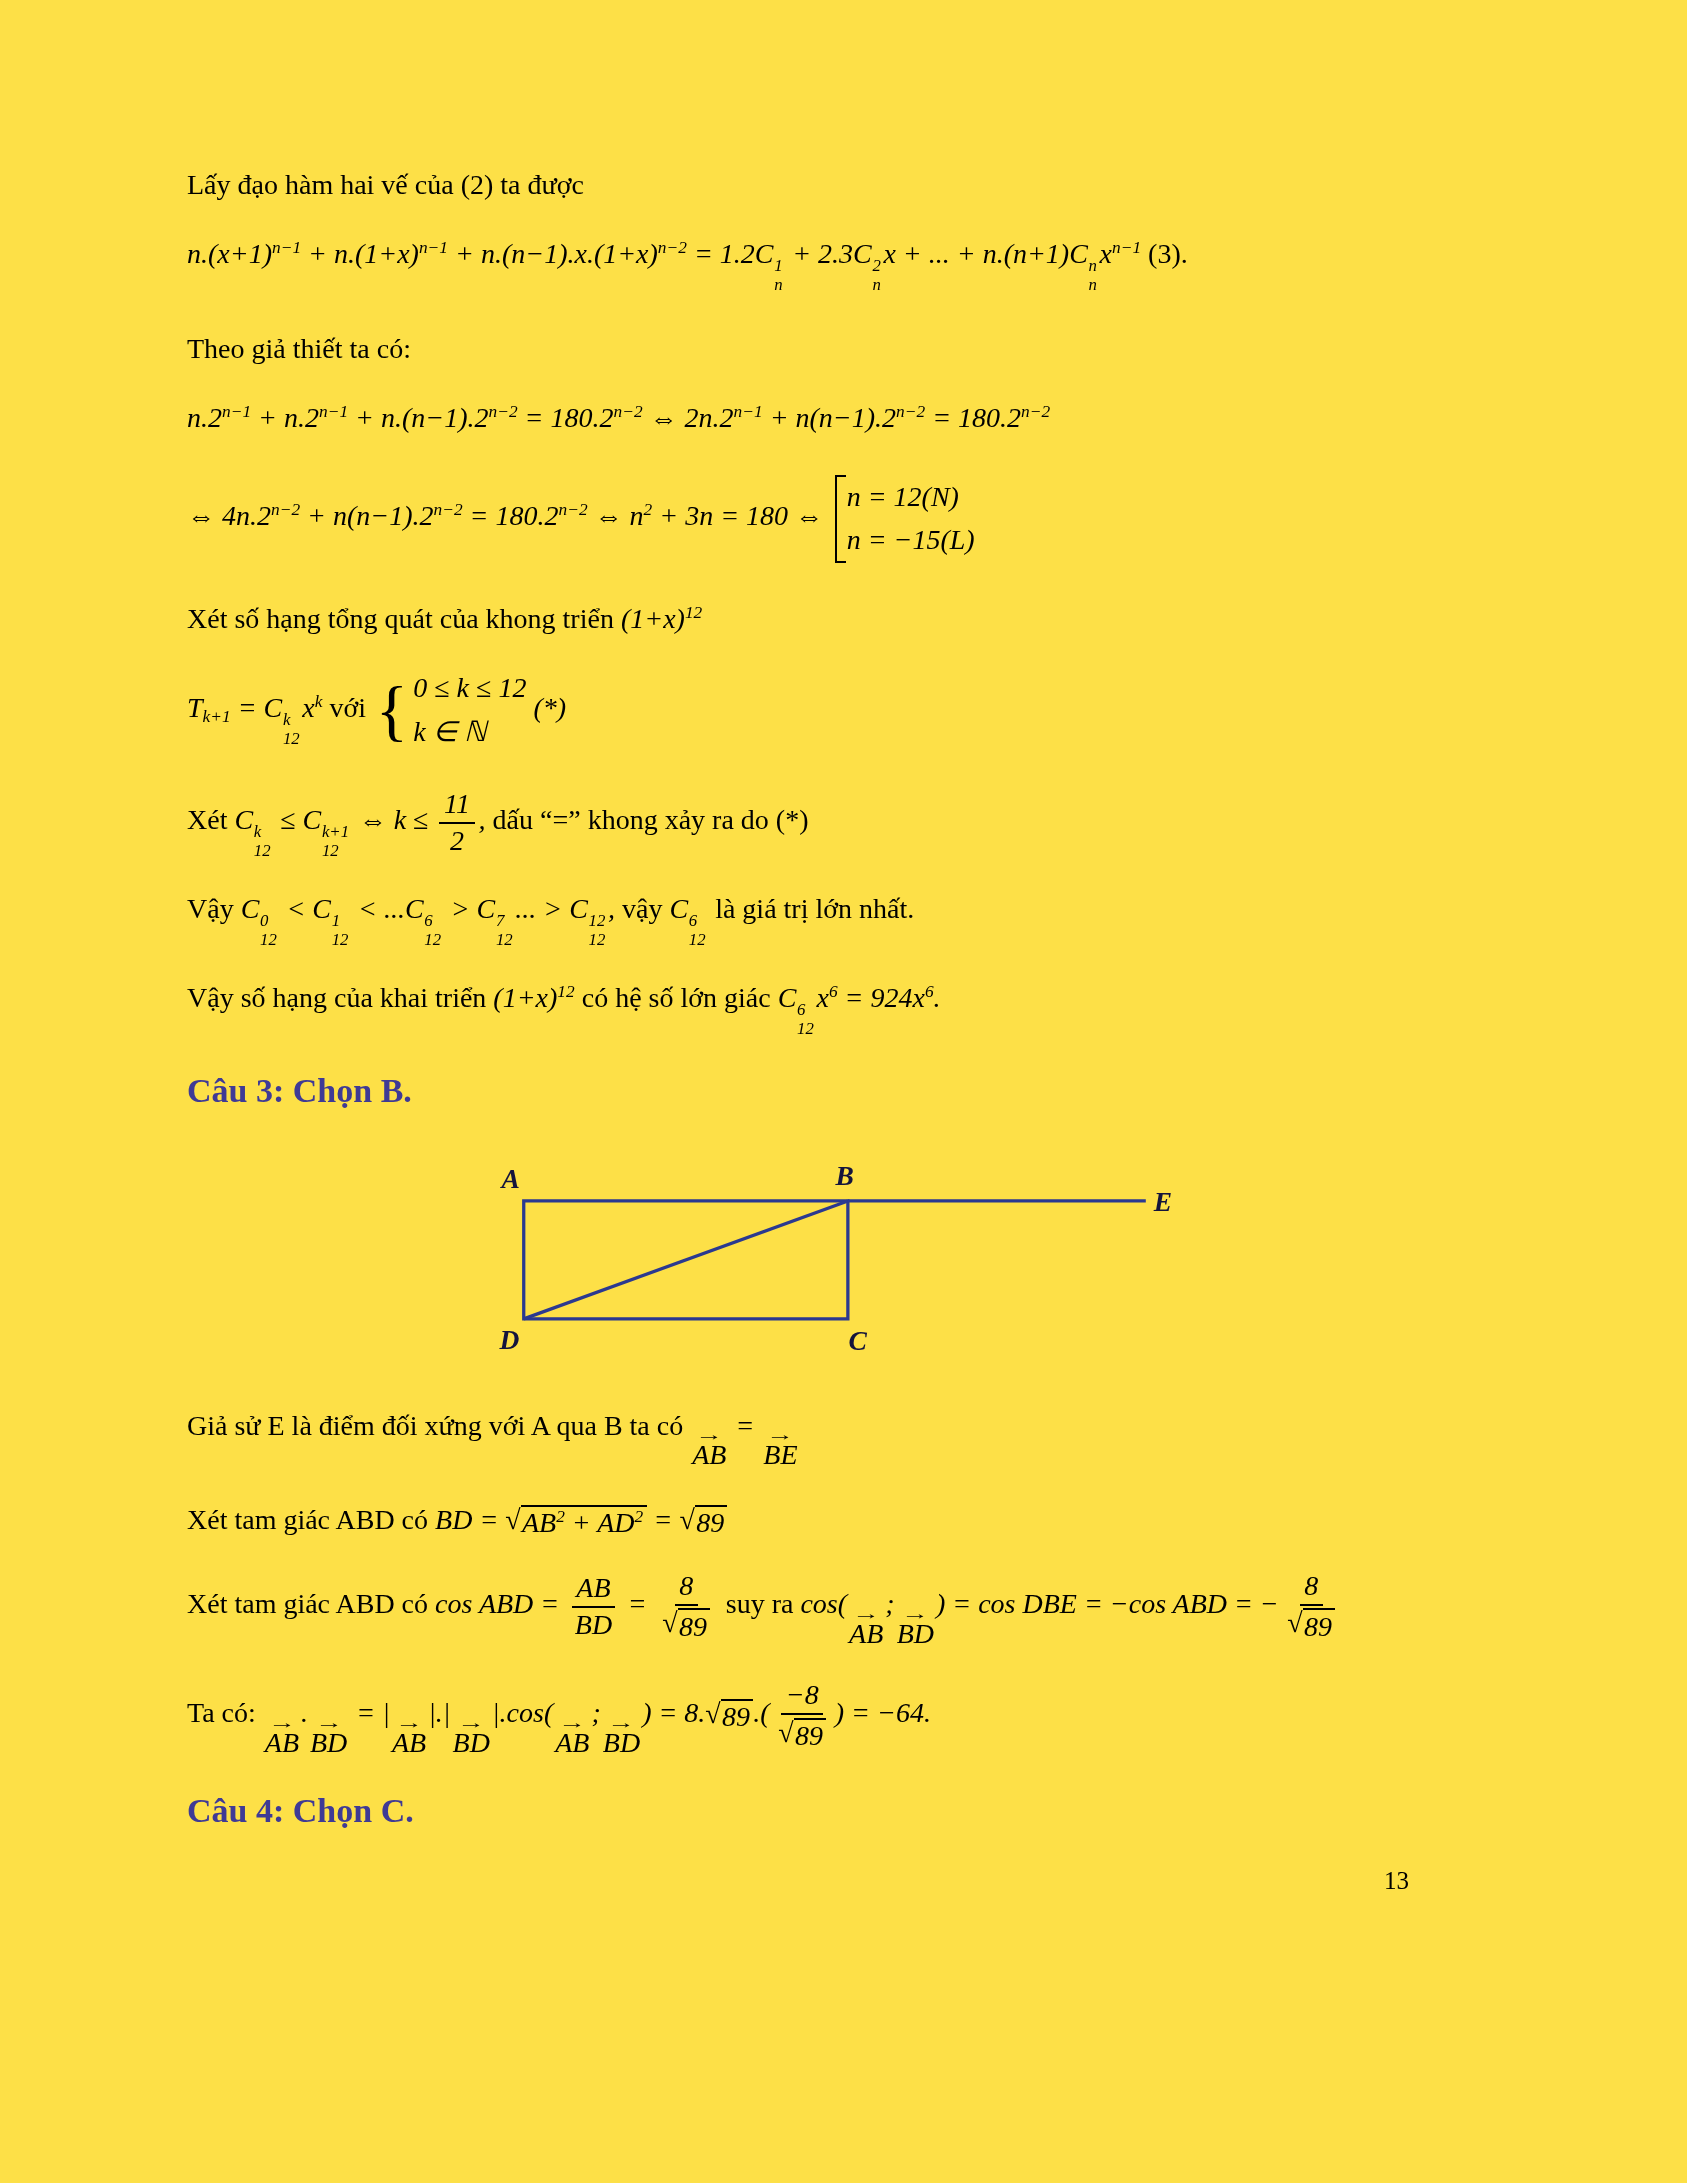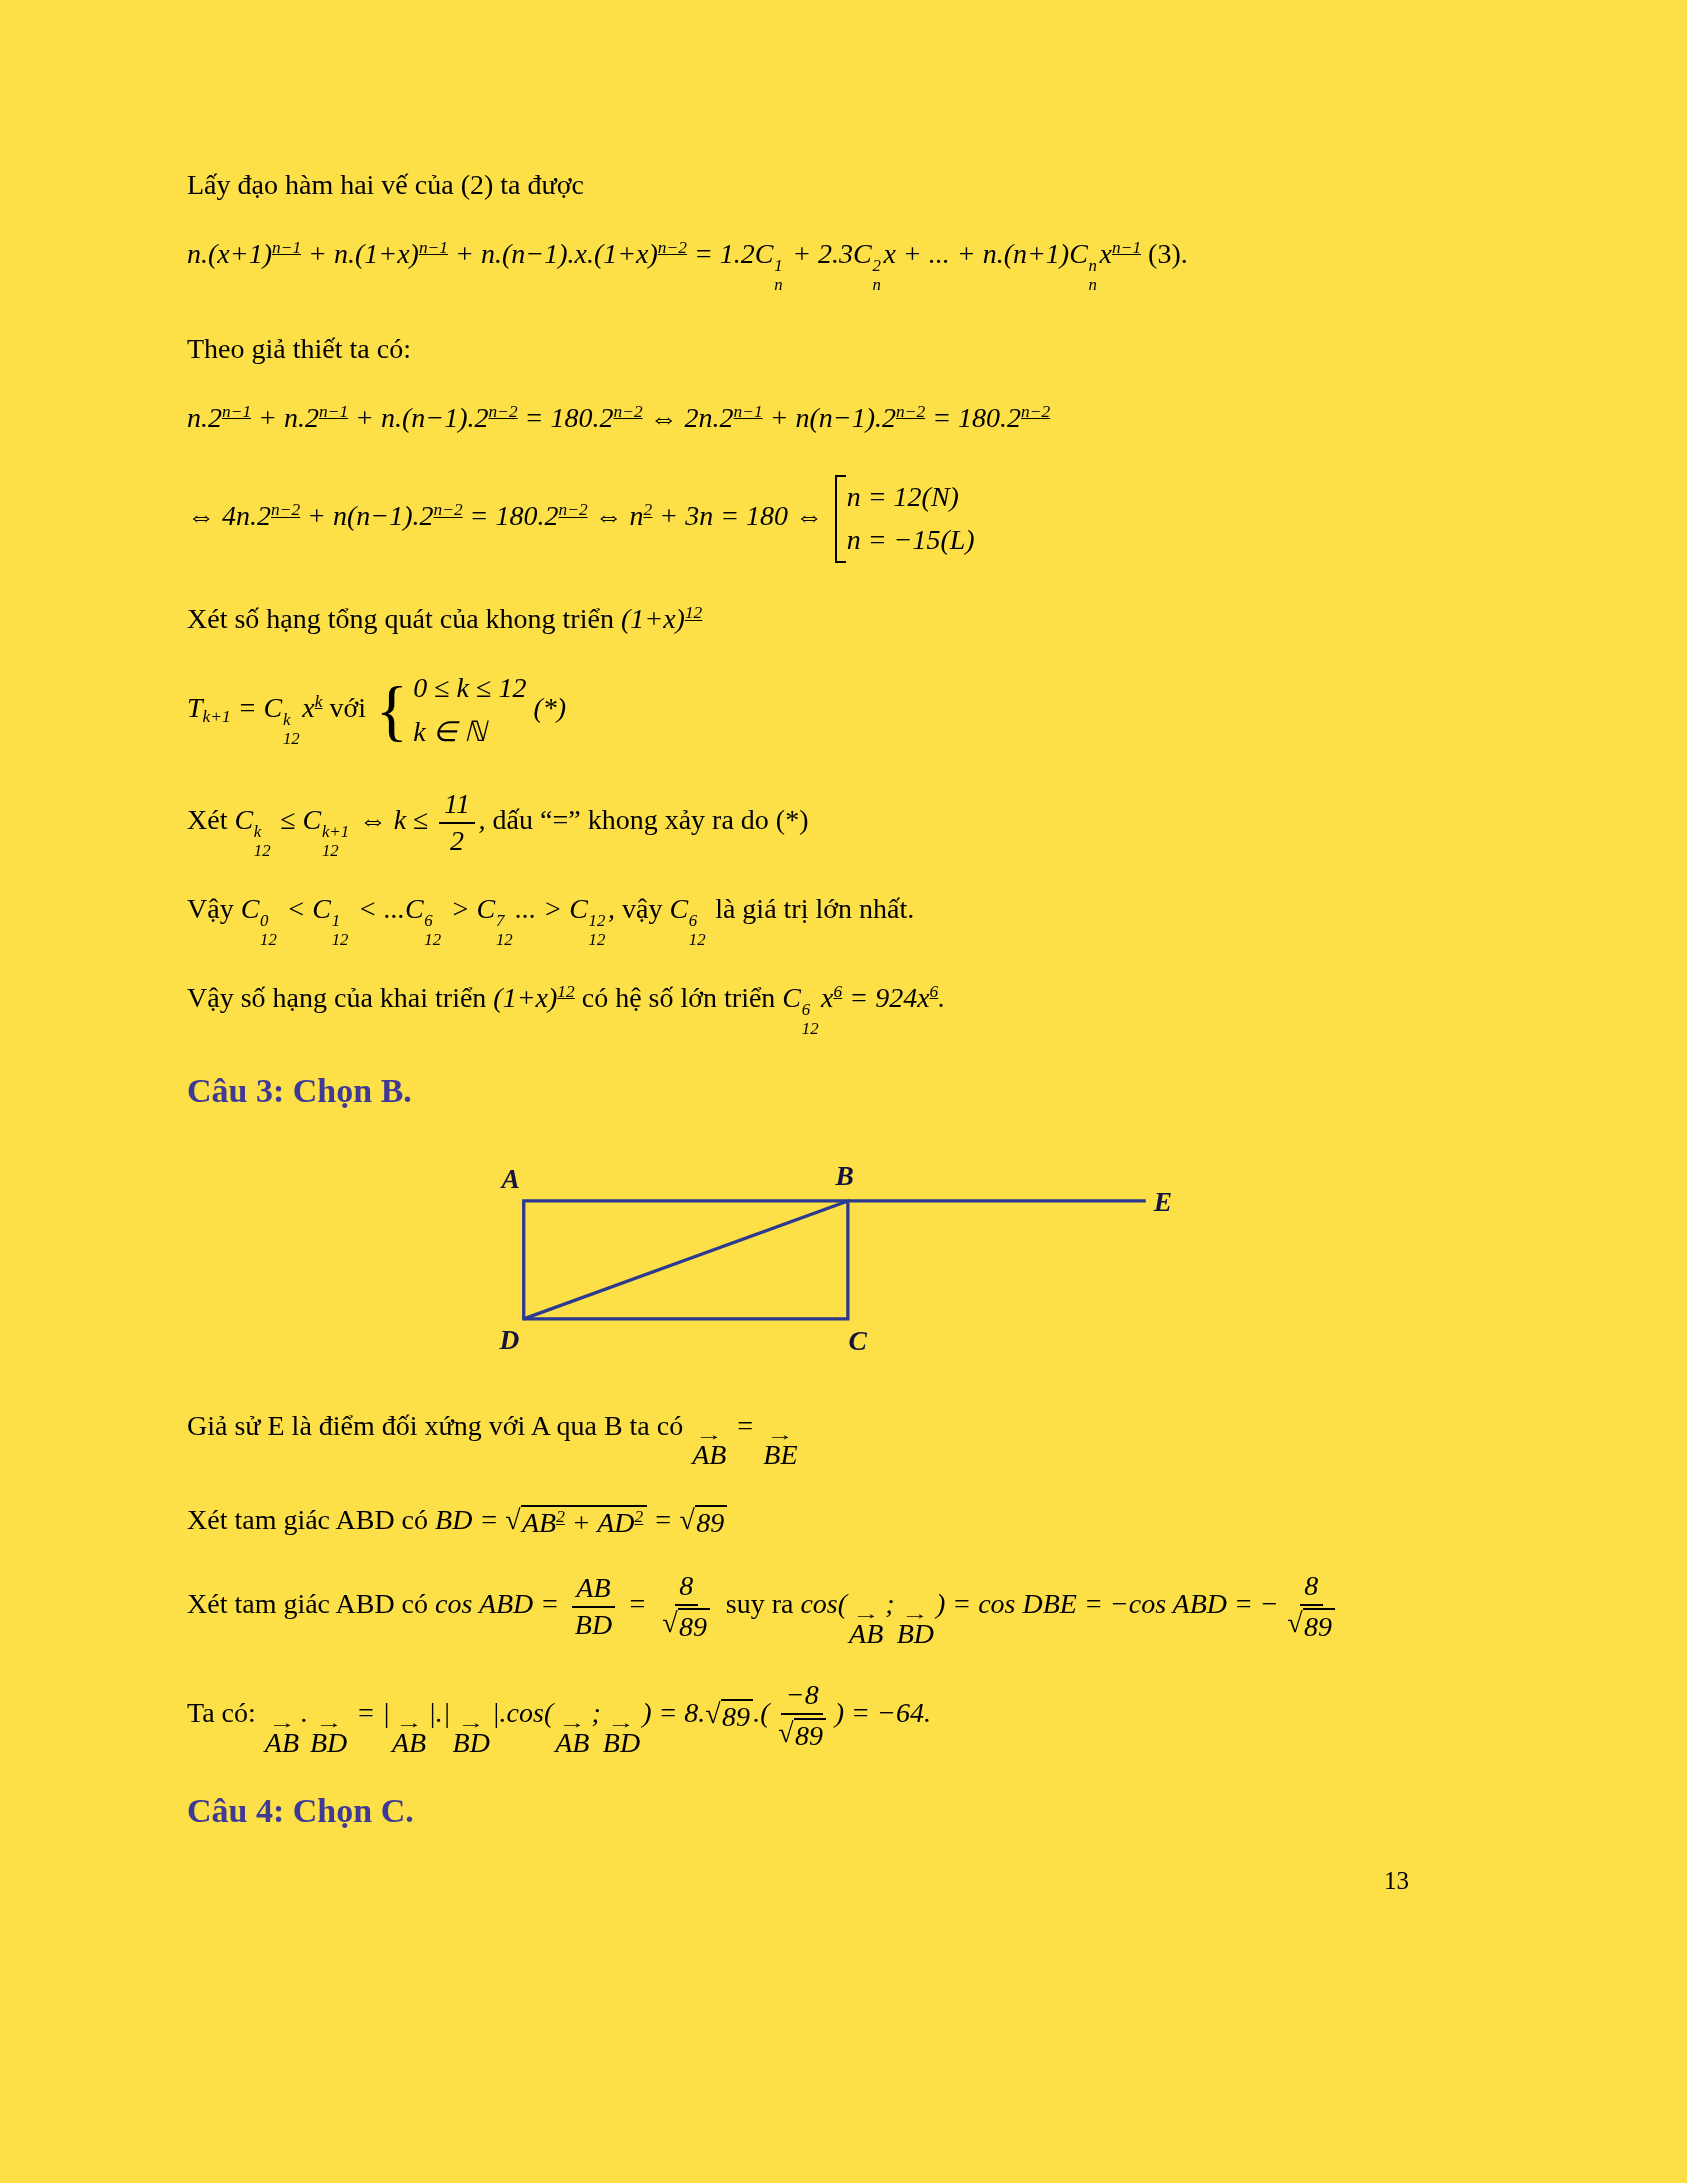--- a/index.html
+++ b/index.html
@@ -13,21 +13,21 @@
     font-family:"Liberation Serif",serif;
     color:#000000;
     font-size:28px;
     line-height:1.32;
   }
   .line{margin:0 0 32px 0;white-space:pre;}
   .fline{margin:4px 0 38px 0;}
   .t{font-style:normal;}
   .m{font-style:italic;}
   .m sup,.m sub{font-size:0.62em;line-height:1;}
-  .m sup{vertical-align:0.55em;text-decoration:underline;}
+  .m sup{vertical-align:0.55em;}
   .m sub{vertical-align:-0.3em;}
   
   .ss{display:inline-flex;flex-direction:column;align-items:flex-start;font-size:0.6em;line-height:1.02;vertical-align:-0.5em;margin:0 2.6px 0 0.7px;row-gap:1.3px;}
   
   .frac{display:inline-flex;flex-direction:column;align-items:center;vertical-align:middle;margin:0 4px;line-height:1.1;}
   .frac .fn{border-bottom:2px solid currentColor;padding:0 4.6px 2px;}
   .frac .fd{padding:2px 4.6px 0;}
   
   .sqrt{display:inline-flex;align-items:flex-start;vertical-align:middle;line-height:1.1;}
   .sqrt .rsign{line-height:1.08;font-style:normal;}
@@ -70,21 +70,21 @@
   <p class="line fline"><span class="m">⇔ 4n.2<sup>n−2</sup> + n(n−1).2<sup>n−2</sup> = 180.2<sup>n−2</sup> ⇔ n<sup>2</sup> + 3n = 180 ⇔ <span class="sysq"><span class="cstack"><span>n = 12(N)</span><span>n = −15(L)</span></span></span></span></p>
 
   <p class="line"><span class="t">Xét số hạng tổng quát của khong triển </span><span class="m">(1+x)<sup>12</sup></span></p>
 
   <p class="line fline"><span class="m">T<sub>k+1</sub> = C<span class="ss"><span>k</span><span>12</span></span>x<sup>k</sup></span><span class="t"> với </span><span class="m"><span class="sysb"><span class="lb">{</span><span class="cstack"><span>0 ≤ k ≤ 12</span><span>k ∈ ℕ</span></span></span> (*)</span></p>
 
   <p class="line"><span class="t">Xét </span><span class="m">C<span class="ss"><span>k</span><span>12</span></span> ≤ C<span class="ss"><span>k+1</span><span>12</span></span> ⇔ k ≤ <span class="frac"><span class="fn">11</span><span class="fd">2</span></span>,</span><span class="t"> dấu “=” khong xảy ra do (*)</span></p>
 
   <p class="line"><span class="t">Vậy </span><span class="m">C<span class="ss"><span>0</span><span>12</span></span> &lt; C<span class="ss"><span>1</span><span>12</span></span> &lt; ...C<span class="ss"><span>6</span><span>12</span></span> &gt; C<span class="ss"><span>7</span><span>12</span></span>... &gt; C<span class="ss"><span>12</span><span>12</span></span>,</span><span class="t"> vậy </span><span class="m">C<span class="ss"><span>6</span><span>12</span></span></span><span class="t"> là giá trị lớn nhất.</span></p>
 
-  <p class="line"><span class="t">Vậy số hạng của khai triển </span><span class="m">(1+x)<sup>12</sup></span><span class="t"> có hệ số lớn triển </span><span class="m">C<span class="ss"><span>6</span><span>12</span></span>x<sup>6</sup> = 924x<sup>6</sup>.</span></p>
+  <p class="line"><span class="t">Vậy số hạng của khai triển </span><span class="m">(1+x)<sup>12</sup></span><span class="t"> có hệ số lớn giác </span><span class="m">C<span class="ss"><span>6</span><span>12</span></span>x<sup>6</sup> = 924x<sup>6</sup>.</span></p>
 
   <p class="line heading">Câu 3: Chọn B.</p>
 
   <div class="figure">
     <svg width="681" height="202" viewBox="0 0 1040 305" style="font-size:42px">
       <polygon points="50,70 545,70 545,250 50,250" class="figline"></polygon>
       <line x1="50" y1="250" x2="545" y2="70" class="figline"></line>
       <line x1="545" y1="70" x2="1000" y2="70" class="figline"></line>
       <text x="30" y="50" text-anchor="middle" class="figlabel">A</text>
       <text x="540" y="45" text-anchor="middle" class="figlabel">B</text>

